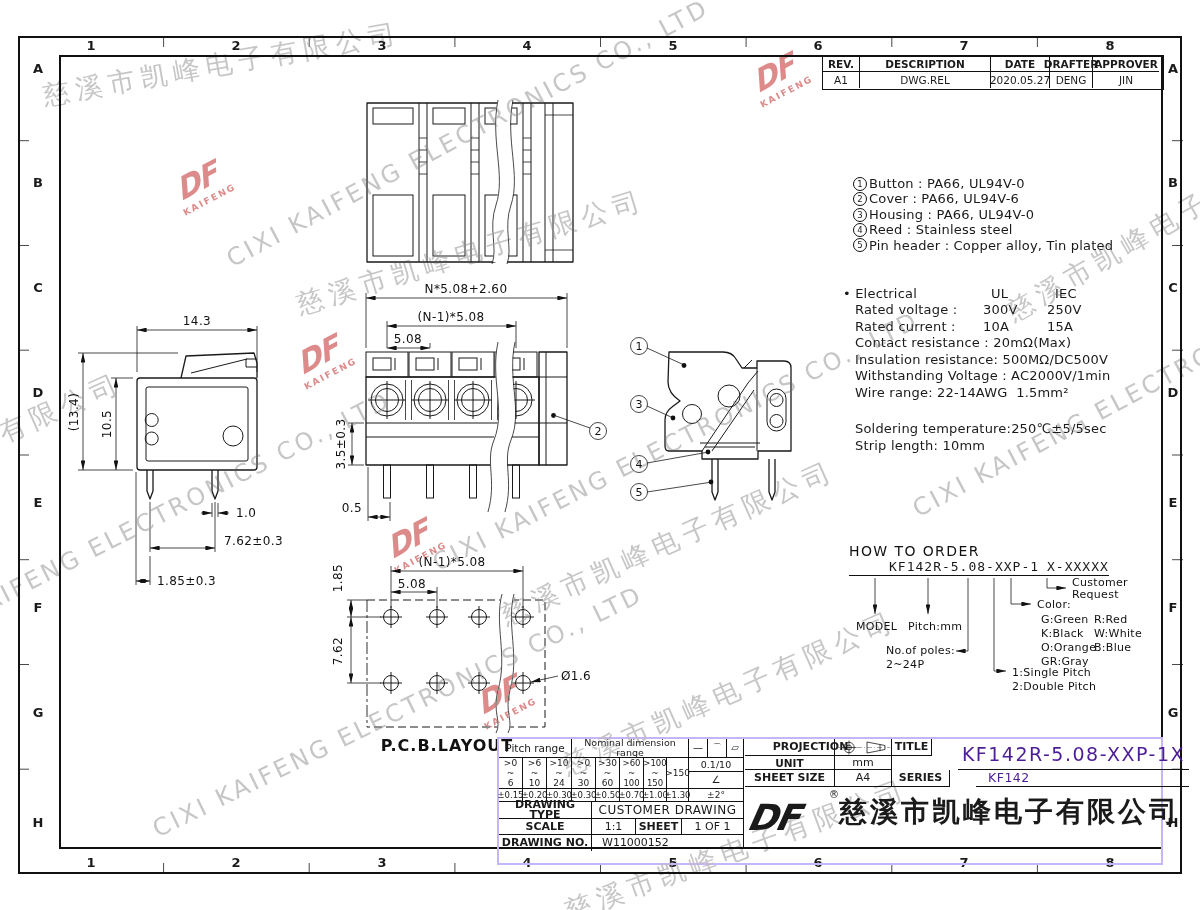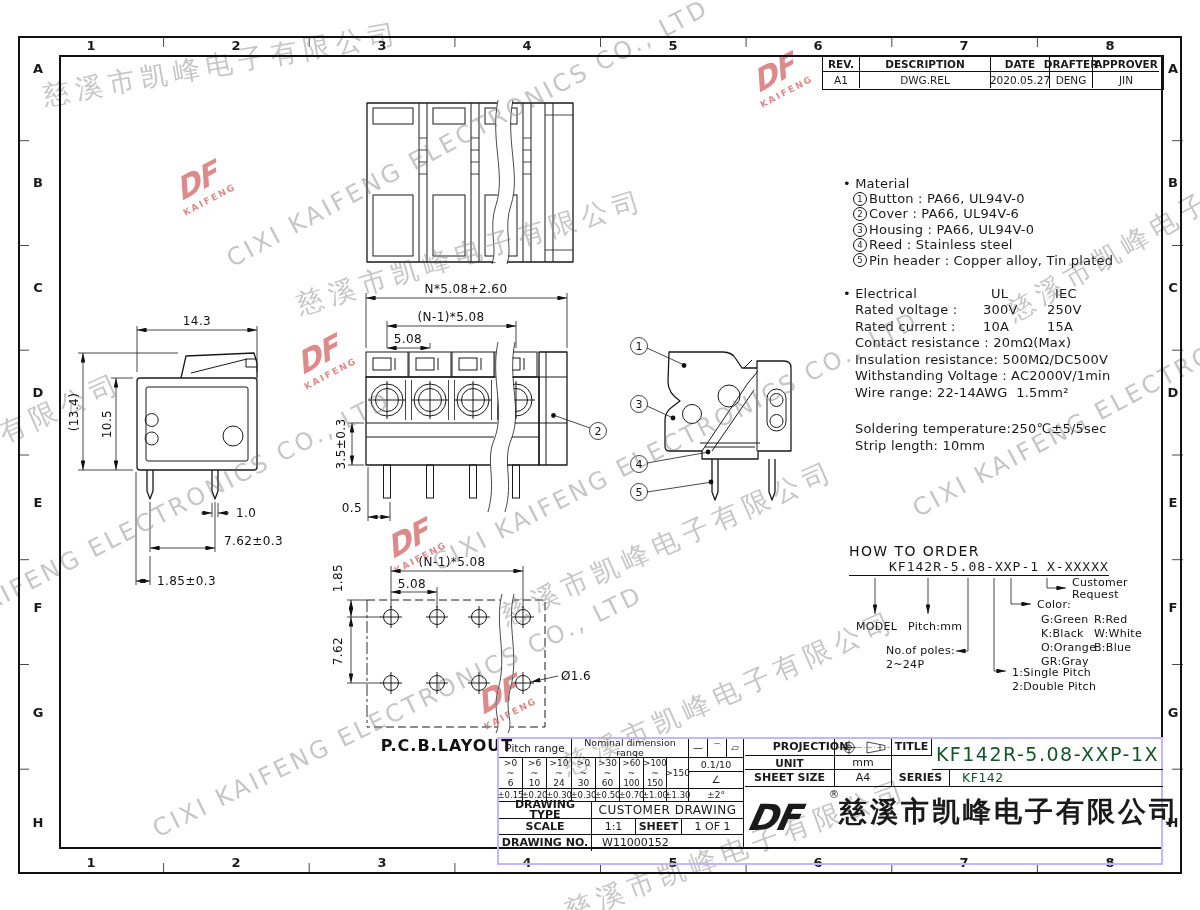--- a/index.html
+++ b/index.html
@@ -49,21 +49,21 @@
   .rev .hd{font-weight:bold;}
   .rev div:nth-child(n+6){border-bottom:none;}
   
   .tblock{position:absolute;left:497px;top:737px;width:666px;height:128px;border:2px solid #c4b5fd;box-sizing:border-box;}
   .tc{position:absolute;box-sizing:border-box;display:flex;align-items:center;justify-content:center;
       font-size:10px;line-height:10px;text-align:center;overflow:visible;}
   .br{border-right:1.2px solid #111;}
   .bb{border-bottom:1.2px solid #111;}
   .pre{white-space:pre-line;}
   .bold{font-weight:bold;}
-  .gray{color:#14532d;}
+  .gray{color:#4c1d95;margin-left:26px;}
   .vdiv{position:absolute;left:244px;top:0;height:108px;border-left:1.6px solid #111;}
   .logoDF{font:italic 900 36px "DejaVu Sans","Liberation Sans",sans-serif;transform:skewX(-14deg);
           letter-spacing:-2px;line-height:34px;}
   .cn-name{font-weight:bold;font-size:28px;line-height:37px;letter-spacing:3px;text-align:center;white-space:nowrap;}
   .en-name{font-weight:bold;font-size:14.5px;line-height:15px;text-align:center;letter-spacing:.2px;white-space:nowrap;}
   
   .wm-layer{position:absolute;inset:0;pointer-events:none;mix-blend-mode:darken;z-index:50;}
   .wm{position:absolute;color:#c6c6c6;white-space:nowrap;transform-origin:0 0;font-size:27px;letter-spacing:6px;}
   .wm.en{font-size:24px;letter-spacing:3px;}
   .wm-logo{position:absolute;color:#dd8a8a;transform-origin:0 0;text-align:center;line-height:1;}
@@ -351,21 +351,20 @@
     <div class="hd">DRAFTER</div>
     <div class="hd">APPROVER</div>
     <div>A1</div>
     <div>DWG.REL</div>
     <div>2020.05.27</div>
     <div>DENG</div>
     <div>JIN</div>
   </div>
 
   <div class="notes" style="top:176px;">
-    <div class="note-title">Material</div>
     <div class="mat-line">
         <span class="circ">1</span>
         <span>Button : PA66, UL94V-0</span>
       </div>
     <div class="mat-line">
         <span class="circ">2</span>
         <span>Cover : PA66, UL94V-6</span>
       </div>
     <div class="mat-line">
         <span class="circ">3</span>

